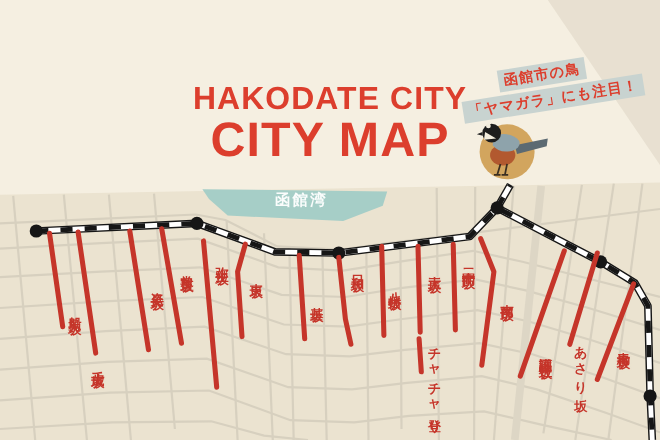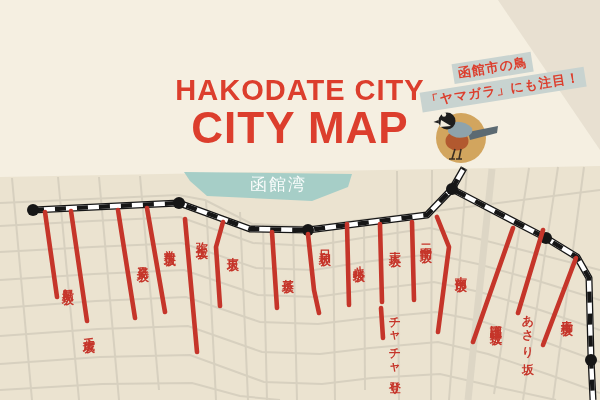--- a/index.html
+++ b/index.html
@@ -13,21 +13,21 @@
   .title .t1{font-size:29px;font-weight:bold;letter-spacing:1px;line-height:1.0;}
   .title .t2{font-size:44px;font-weight:bold;letter-spacing:1px;line-height:1.05;}
   .callout{position:absolute;left:416px;top:70px;transform:rotate(-9deg);transform-origin:left top;}
   .callout .strip{display:block;width:max-content;background:var(--strip-bg,#c8d3d0);
         color:var(--accent-red,#d03a2a);font-size:13px;font-weight:bold;
         padding:1px 5px;letter-spacing:1px;}
   .callout .s1{margin-left:36px;}
   .callout .s2{margin-top:3px;}
   .bird{position:absolute;left:428px;top:104px;}
   .bay-label{position:absolute;left:250px;top:173px;color:rgba(255,255,255,0.95);
-        font-size:17px;letter-spacing:2px;font-weight:normal;}
+        font-size:14px;letter-spacing:2px;font-weight:bold;}
   .slope-label{position:absolute;writing-mode:vertical-rl;text-orientation:upright;
         font-size:12px;font-weight:bold;letter-spacing:2px;color:var(--slope-red,#c5352a);
         text-shadow:0 0 2px rgba(240,233,214,0.85);white-space:nowrap;}
 </style>
 </head>
 <body>
 
 <div class="page" style="--page-bg: #f5efe1; --accent-red: #dc3e2d; --slope-red: #c5352a; --strip-bg: #c8d3d0;">
 
   <svg id="map-svg" width="600" height="400" viewBox="0 0 600 400">

